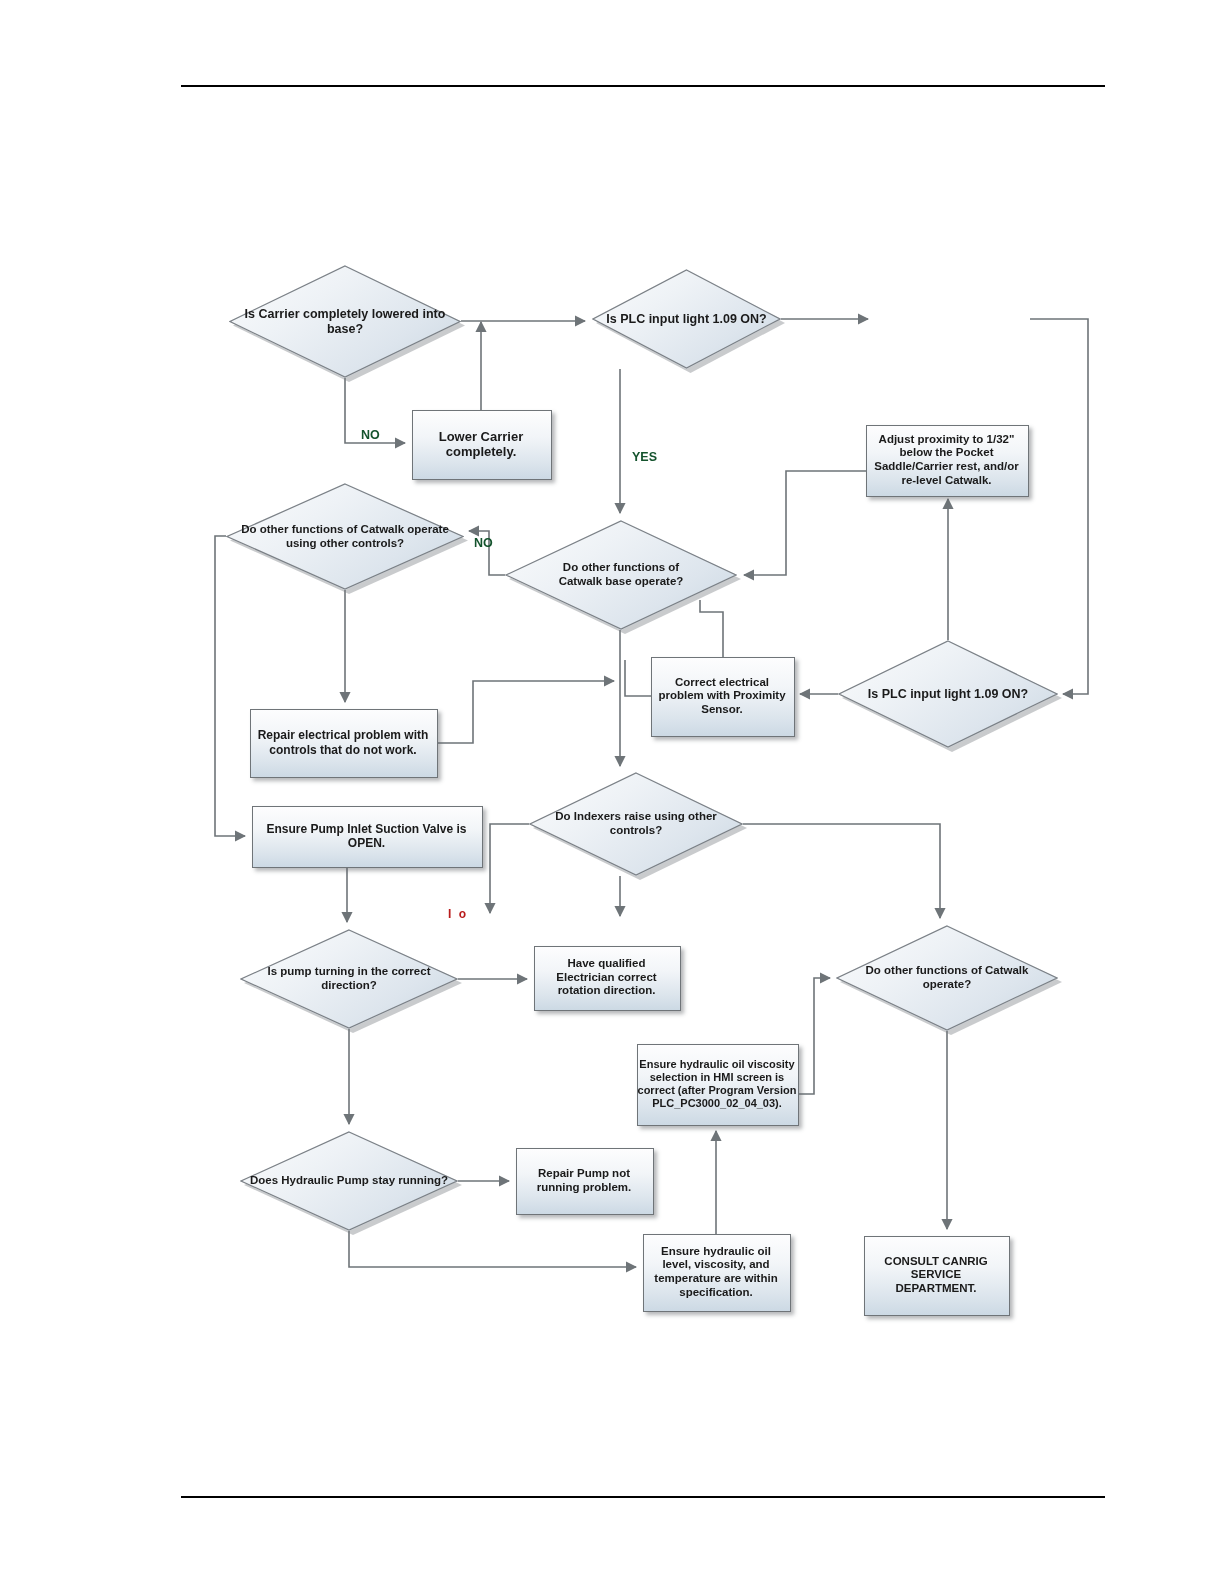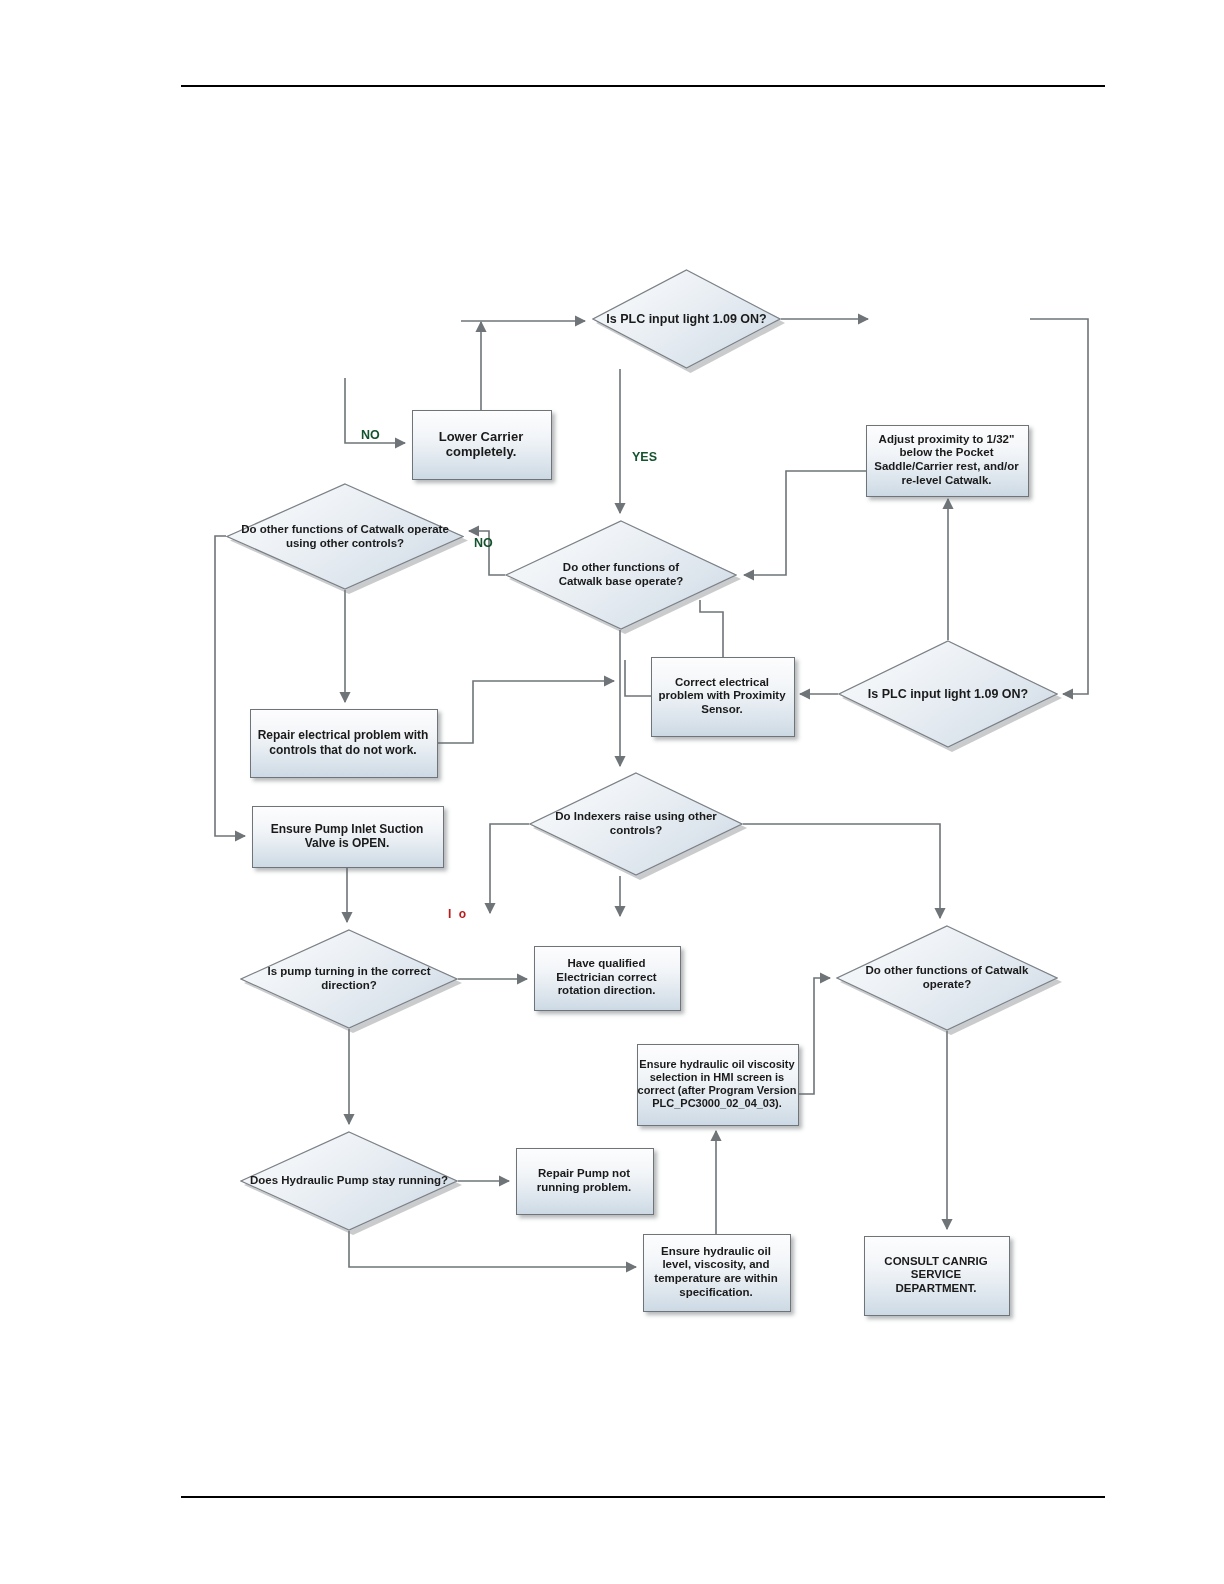--- a/index.html
+++ b/index.html
@@ -187,20 +187,30 @@
 
       <path d="M 743 824 L 940 824 L 940 918" marker-end="url(#arrow)"></path>
 
       <path d="M 529 824 L 490 824 L 490 913" marker-end="url(#arrow)"></path>
 
       <path d="M 620 876 L 620 916" marker-end="url(#arrow)"></path>
 
     </g>
   </svg>
 
+  <div class="node diamond" style="left:229px; top:265px; width:232px; height:113px; font-size:12.5px;">
+    <div class="shadow"></div>
+    <div class="shape">
+        <div></div>
+      </div>
+    <svg class="outline" viewBox="0 0 232 113" preserveAspectRatio="none">
+        <polygon points="116,1 231,56.5 116,112 1,56.5"></polygon>
+      </svg>
+    <div class="node-text">Is Carrier completely lowered into base?</div>
+  </div>
 
   <div class="node box" style="left:412px; top:410px; width:138px; height:68px; font-size:13px;">
     <div class="shape"></div>
     <div class="node-text">Lower Carrier completely.</div>
   </div>
 
   <div class="node diamond" style="left:592px; top:269px; width:189px; height:100px; font-size:12.5px;">
     <div class="shadow"></div>
     <div class="shape">
         <div></div>
@@ -253,21 +263,21 @@
         <polygon points="110,1 219,54 110,107 1,54"></polygon>
       </svg>
     <div class="node-text">Is PLC input light 1.09 ON?</div>
   </div>
 
   <div class="node box" style="left:250px; top:709px; width:186px; height:67px; font-size:12px;">
     <div class="shape"></div>
     <div class="node-text">Repair electrical problem with controls that do not work.</div>
   </div>
 
-  <div class="node box" style="left:252px; top:806px; width:190px; height:60px; font-size:12px;padding-left:45px;">
+  <div class="node box" style="left:252px; top:806px; width:229px; height:60px; font-size:12px;padding-left:45px;">
     <div class="shape"></div>
     <div class="node-text">Ensure Pump Inlet Suction Valve is OPEN.</div>
   </div>
 
   <div class="node diamond" style="left:529px; top:772px; width:214px; height:104px; font-size:11.5px;">
     <div class="shadow"></div>
     <div class="shape">
         <div></div>
       </div>
     <svg class="outline" viewBox="0 0 214 104" preserveAspectRatio="none">

